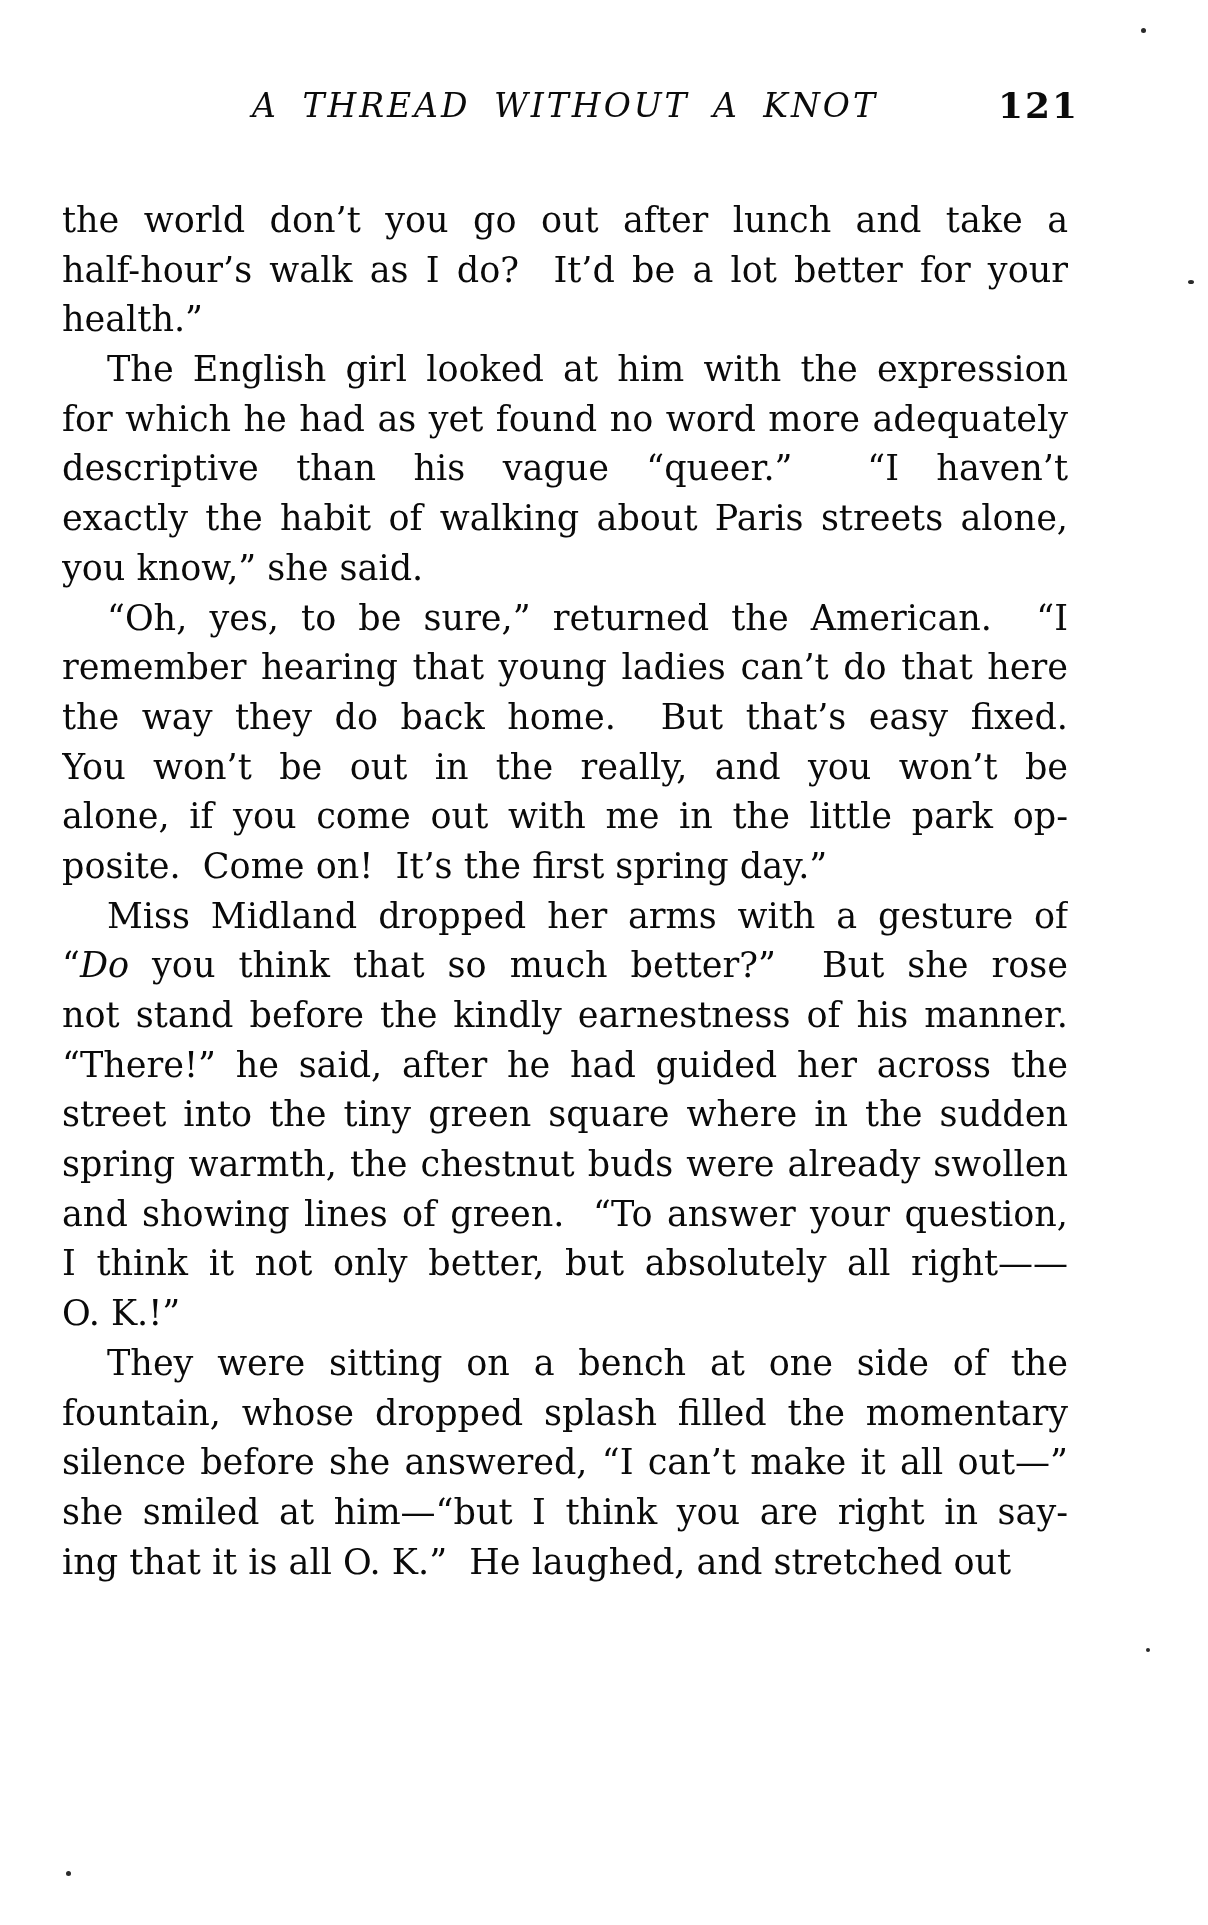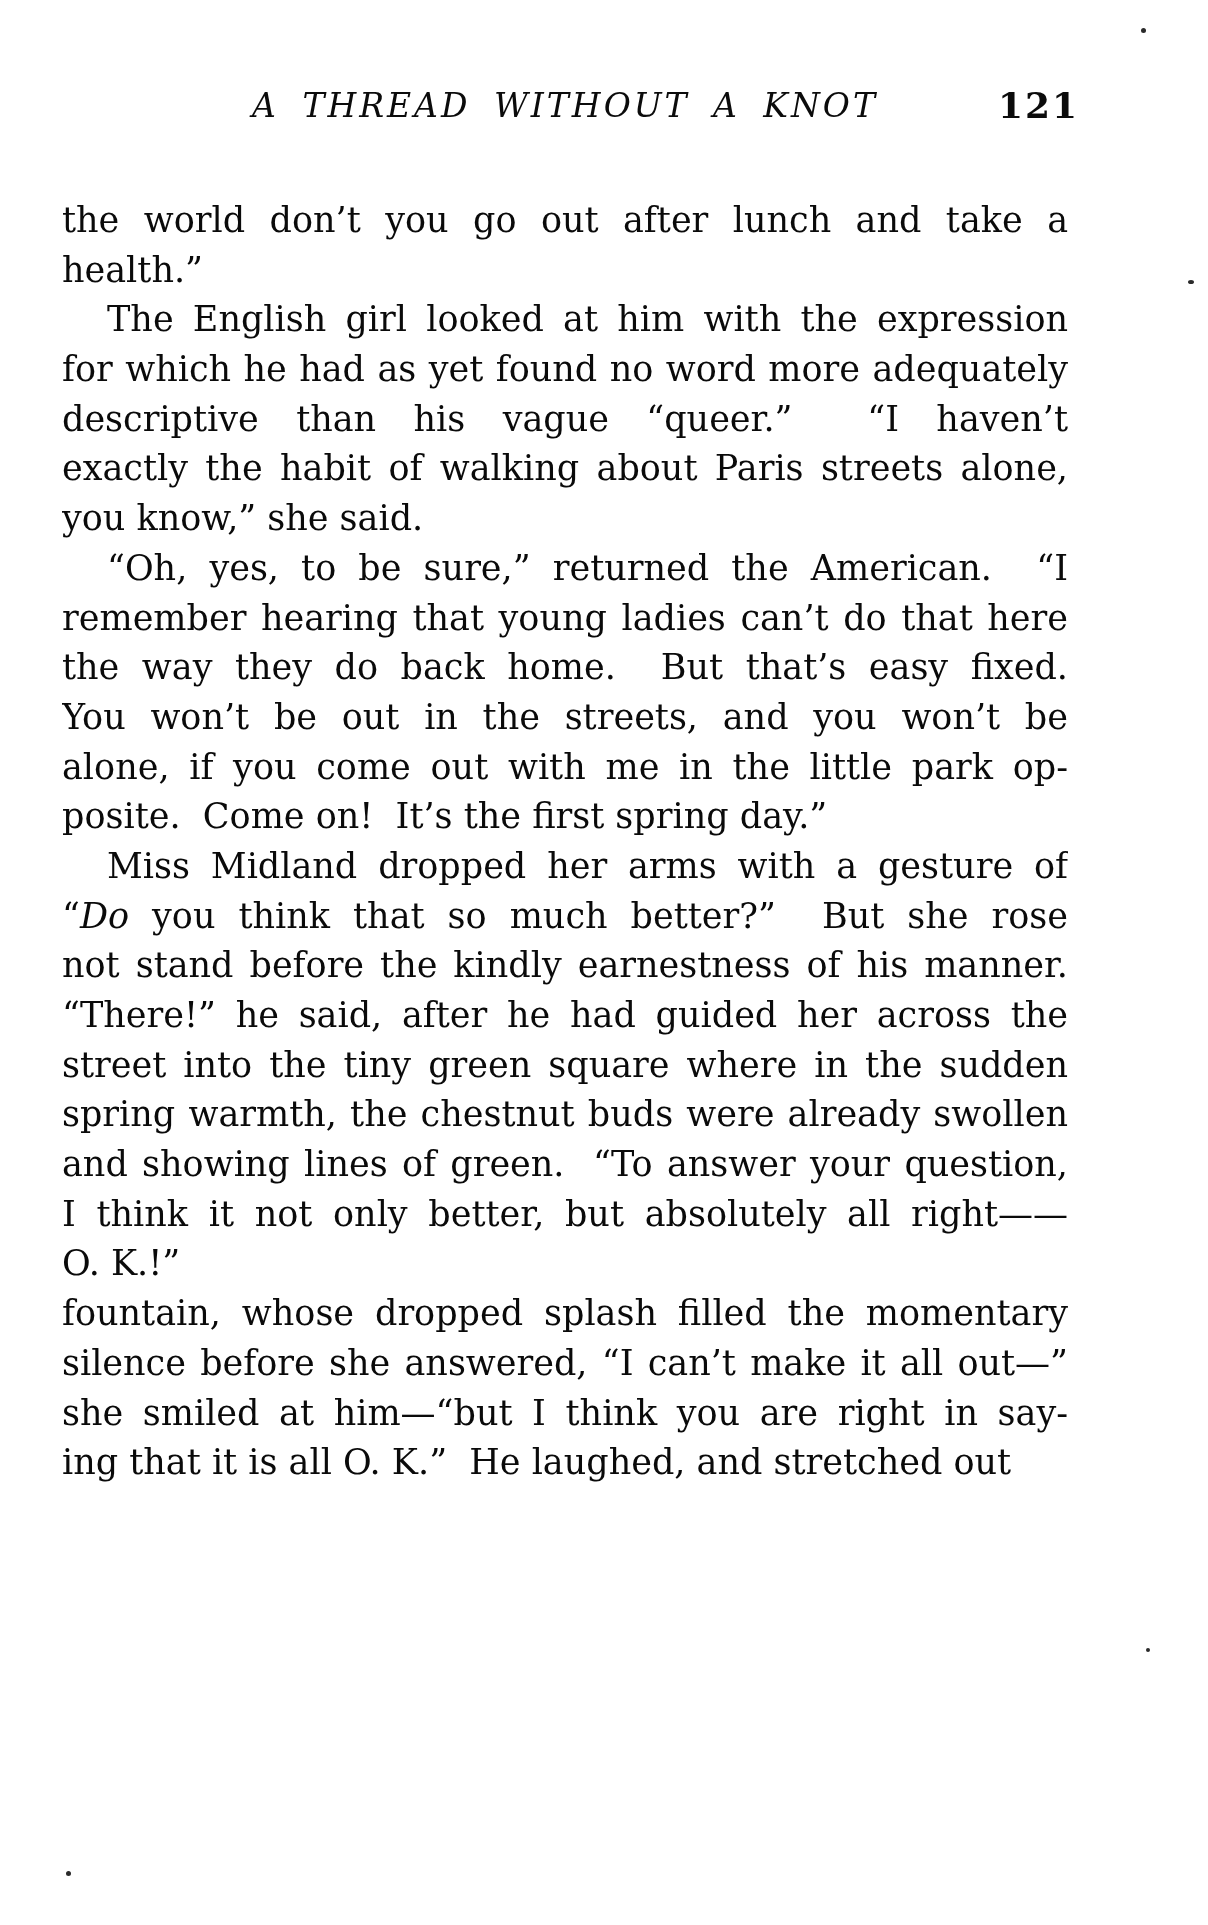--- a/index.html
+++ b/index.html
@@ -76,41 +76,43 @@
 <body>
 
 <div class="page">
 
   <div class="running-head">A THREAD WITHOUT A KNOT</div>
 
   <div class="page-number">121</div>
 
   <div class="text-block">
       <div class="line just">the world don’t you go out after lunch and take a</div>
+      <div class="line just">half-hour’s walk as I do?&nbsp; It’d be a lot better for your</div>
       <div class="line">health.”</div>
       <div class="line just indent">The English girl looked at him with the expression</div>
       <div class="line just">for which he had as yet found no word more adequately</div>
       <div class="line just">descriptive than his vague “queer.”&nbsp; “I haven’t</div>
       <div class="line just">exactly the habit of walking about Paris streets alone,</div>
       <div class="line">you know,” she said.</div>
       <div class="line just indent">“Oh, yes, to be sure,” returned the American.&nbsp; “I</div>
       <div class="line just">remember hearing that young ladies can’t do that here</div>
       <div class="line just">the way they do back home.&nbsp; But that’s easy fixed.</div>
-      <div class="line just">You won’t be out in the streets, and you won’t be</div>
+      <div class="line just">You won’t be out in the really, and you won’t be</div>
       <div class="line just">alone, if you come out with me in the little park op-</div>
       <div class="line">posite.&nbsp; Come on!&nbsp; It’s the first spring day.”</div>
       <div class="line just indent">Miss Midland dropped her arms with a gesture of</div>
       <div class="line just">“<em>Do</em> you think that so much better?”&nbsp; But she rose</div>
       <div class="line just">not stand before the kindly earnestness of his manner.</div>
       <div class="line just">“There!” he said, after he had guided her across the</div>
       <div class="line just">street into the tiny green square where in the sudden</div>
       <div class="line just">spring warmth, the chestnut buds were already swollen</div>
       <div class="line just">and showing lines of green.&nbsp; “To answer your question,</div>
       <div class="line just">I think it not only better, but absolutely all right——</div>
       <div class="line">O. K.!”</div>
+      <div class="line just indent">They were sitting on a bench at one side of the</div>
       <div class="line just">fountain, whose dropped splash filled the momentary</div>
       <div class="line just">silence before she answered, “I can’t make it all out—”</div>
       <div class="line just">she smiled at him—“but I think you are right in say-</div>
       <div class="line">ing that it is all O. K.”&nbsp; He laughed, and stretched out</div>
     </div>
 
   <div class="speck s1"></div>
   <div class="speck s2"></div>
   <div class="speck s3"></div>
   <div class="speck s4"></div>

